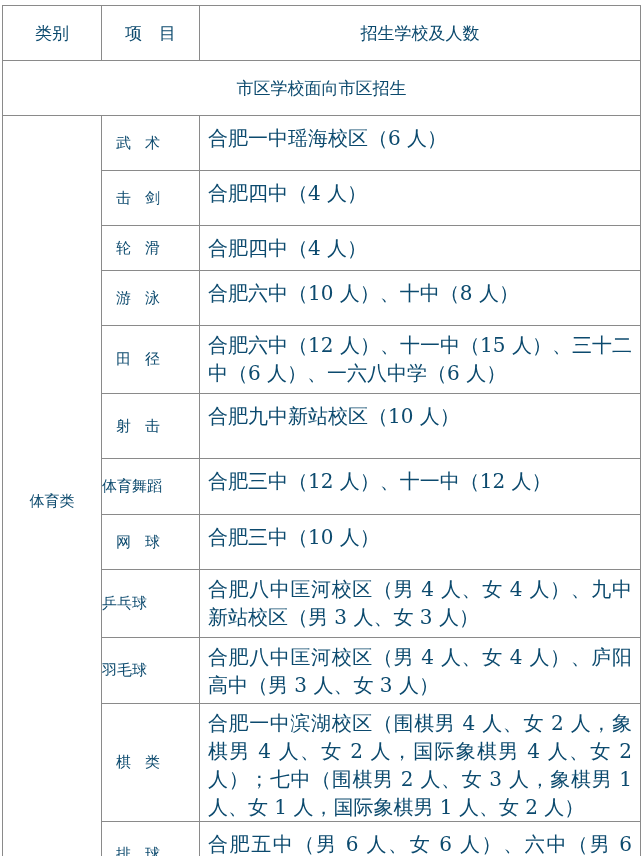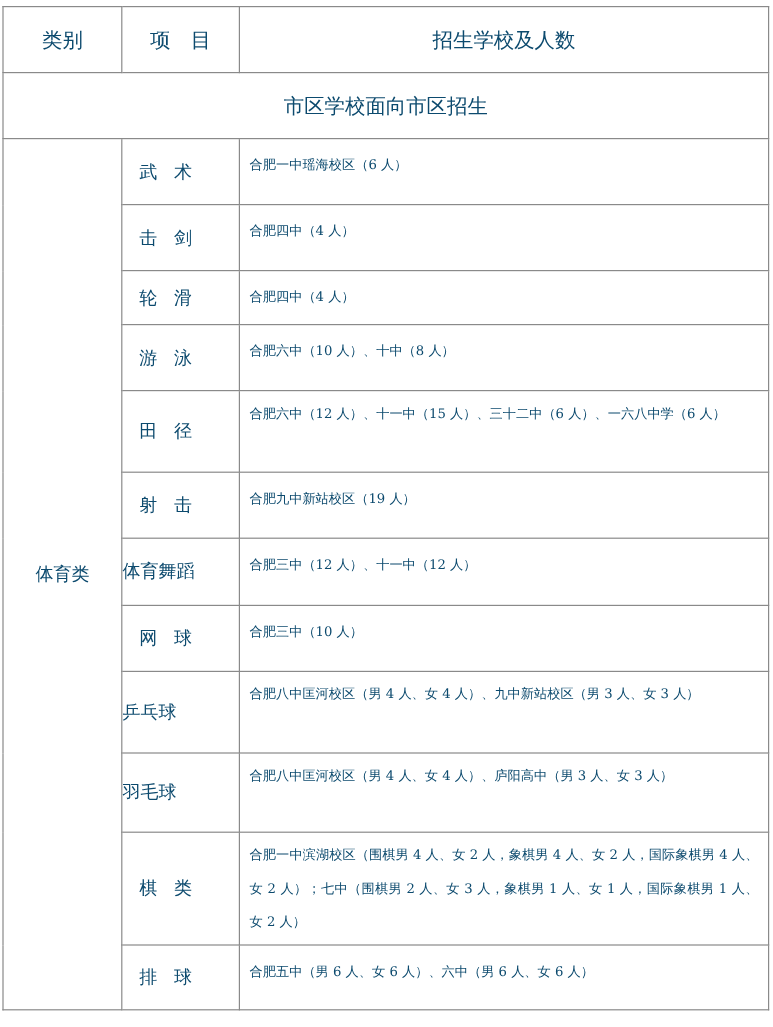--- a/index.html
+++ b/index.html
@@ -37,21 +37,21 @@
   }
   .item {
     text-align: left;
     font-family: "DejaVu Serif", "Liberation Serif", serif;
     font-size: 15px;
     letter-spacing: 0;
   }
   .item.spaced { letter-spacing: 14px; text-indent: 14px; }
   .det {
     font-family: "DejaVu Serif", "Liberation Serif", serif;
-    font-size: 11px;
+    font-size: 20px;
     line-height: 28px;
     padding: 0 8px 0 8px !important;
     vertical-align: top !important;
     text-align: justify;
   }
   .det .inner { padding-top: 8px; }
 </style>
 </head>
 <body>
 
@@ -94,24 +94,24 @@
     <td class="det">
           <div class="inner">合肥六中（10 人）、十中（8 人）</div>
         </td>
   </tr>
   <tr style="height:68px">
     <td class="item spaced">田径</td>
     <td class="det">
           <div class="inner" style="padding-top:5px">合肥六中（12 人）、十一中（15 人）、三十二中（6 人）、一六八中学（6 人）</div>
         </td>
   </tr>
-  <tr style="height:55px">
+  <tr style="height:65px">
     <td class="item spaced">射击</td>
     <td class="det">
-          <div class="inner">合肥九中新站校区（19 人）</div>
+          <div class="inner">合肥九中新站校区（10 人）</div>
         </td>
   </tr>
   <tr style="height:56px">
     <td class="item">体育舞蹈</td>
     <td class="det">
           <div class="inner">合肥三中（12 人）、十一中（12 人）</div>
         </td>
   </tr>
   <tr style="height:55px">
     <td class="item spaced">网球</td>

